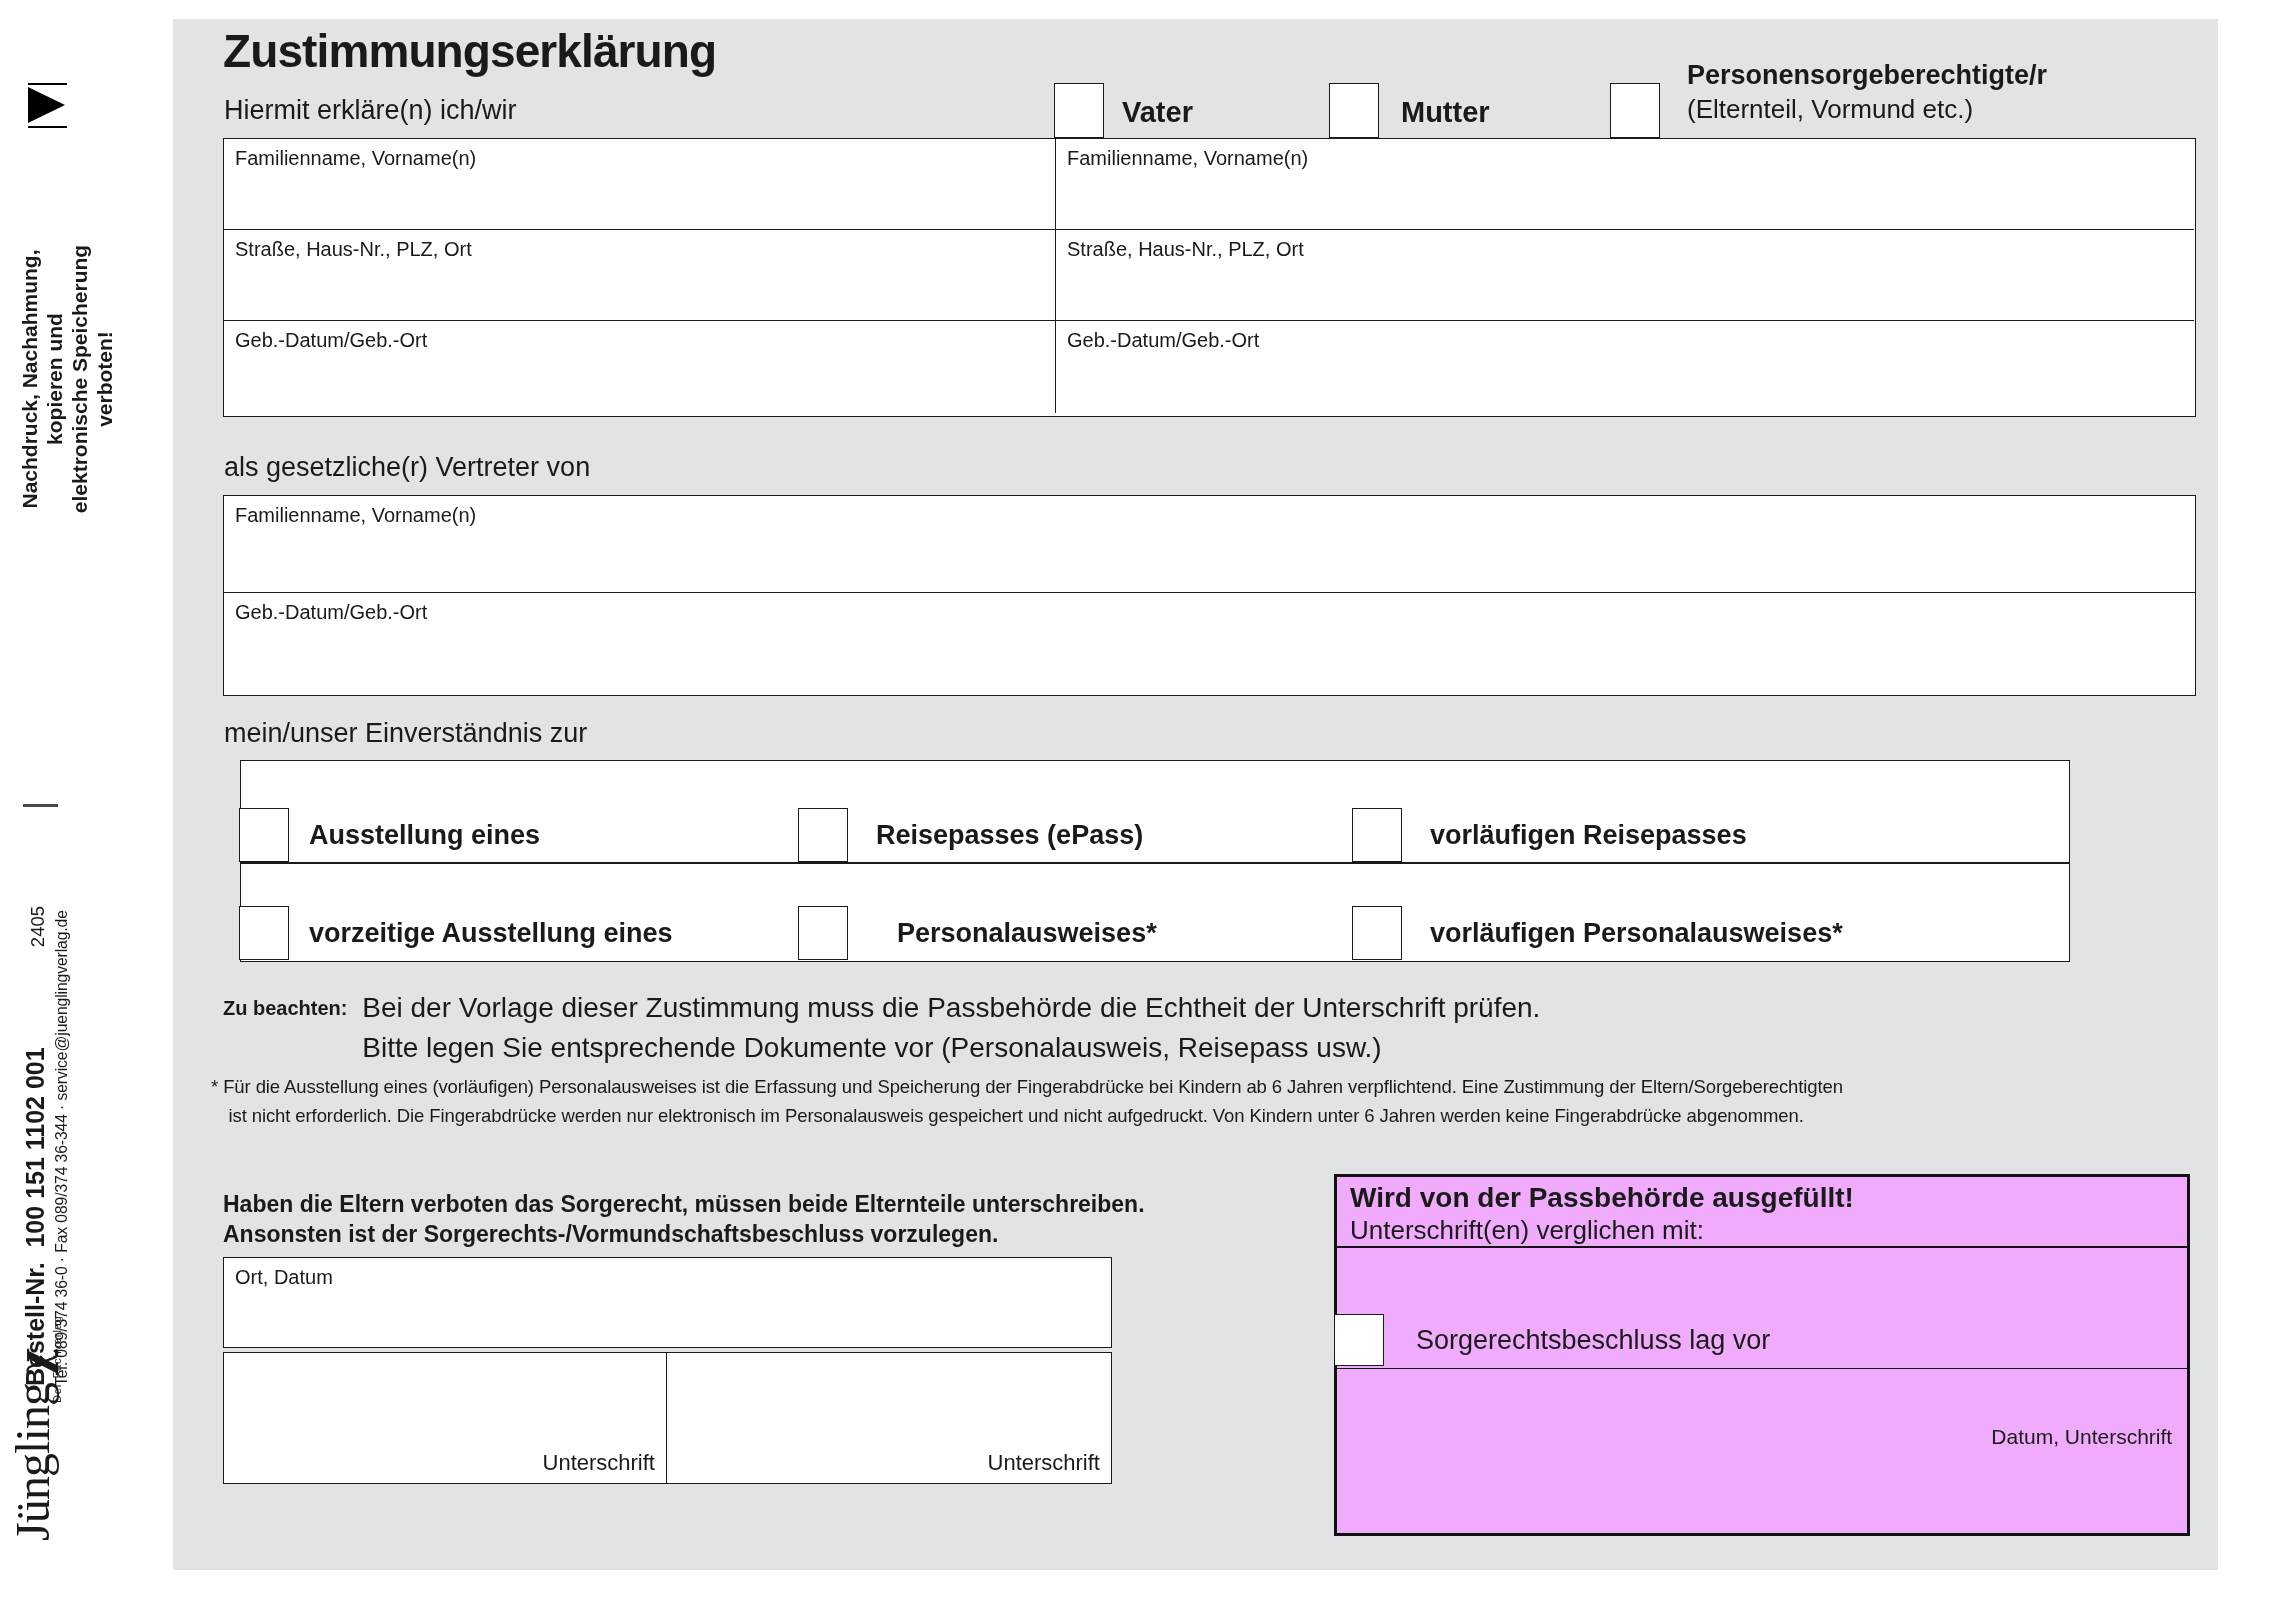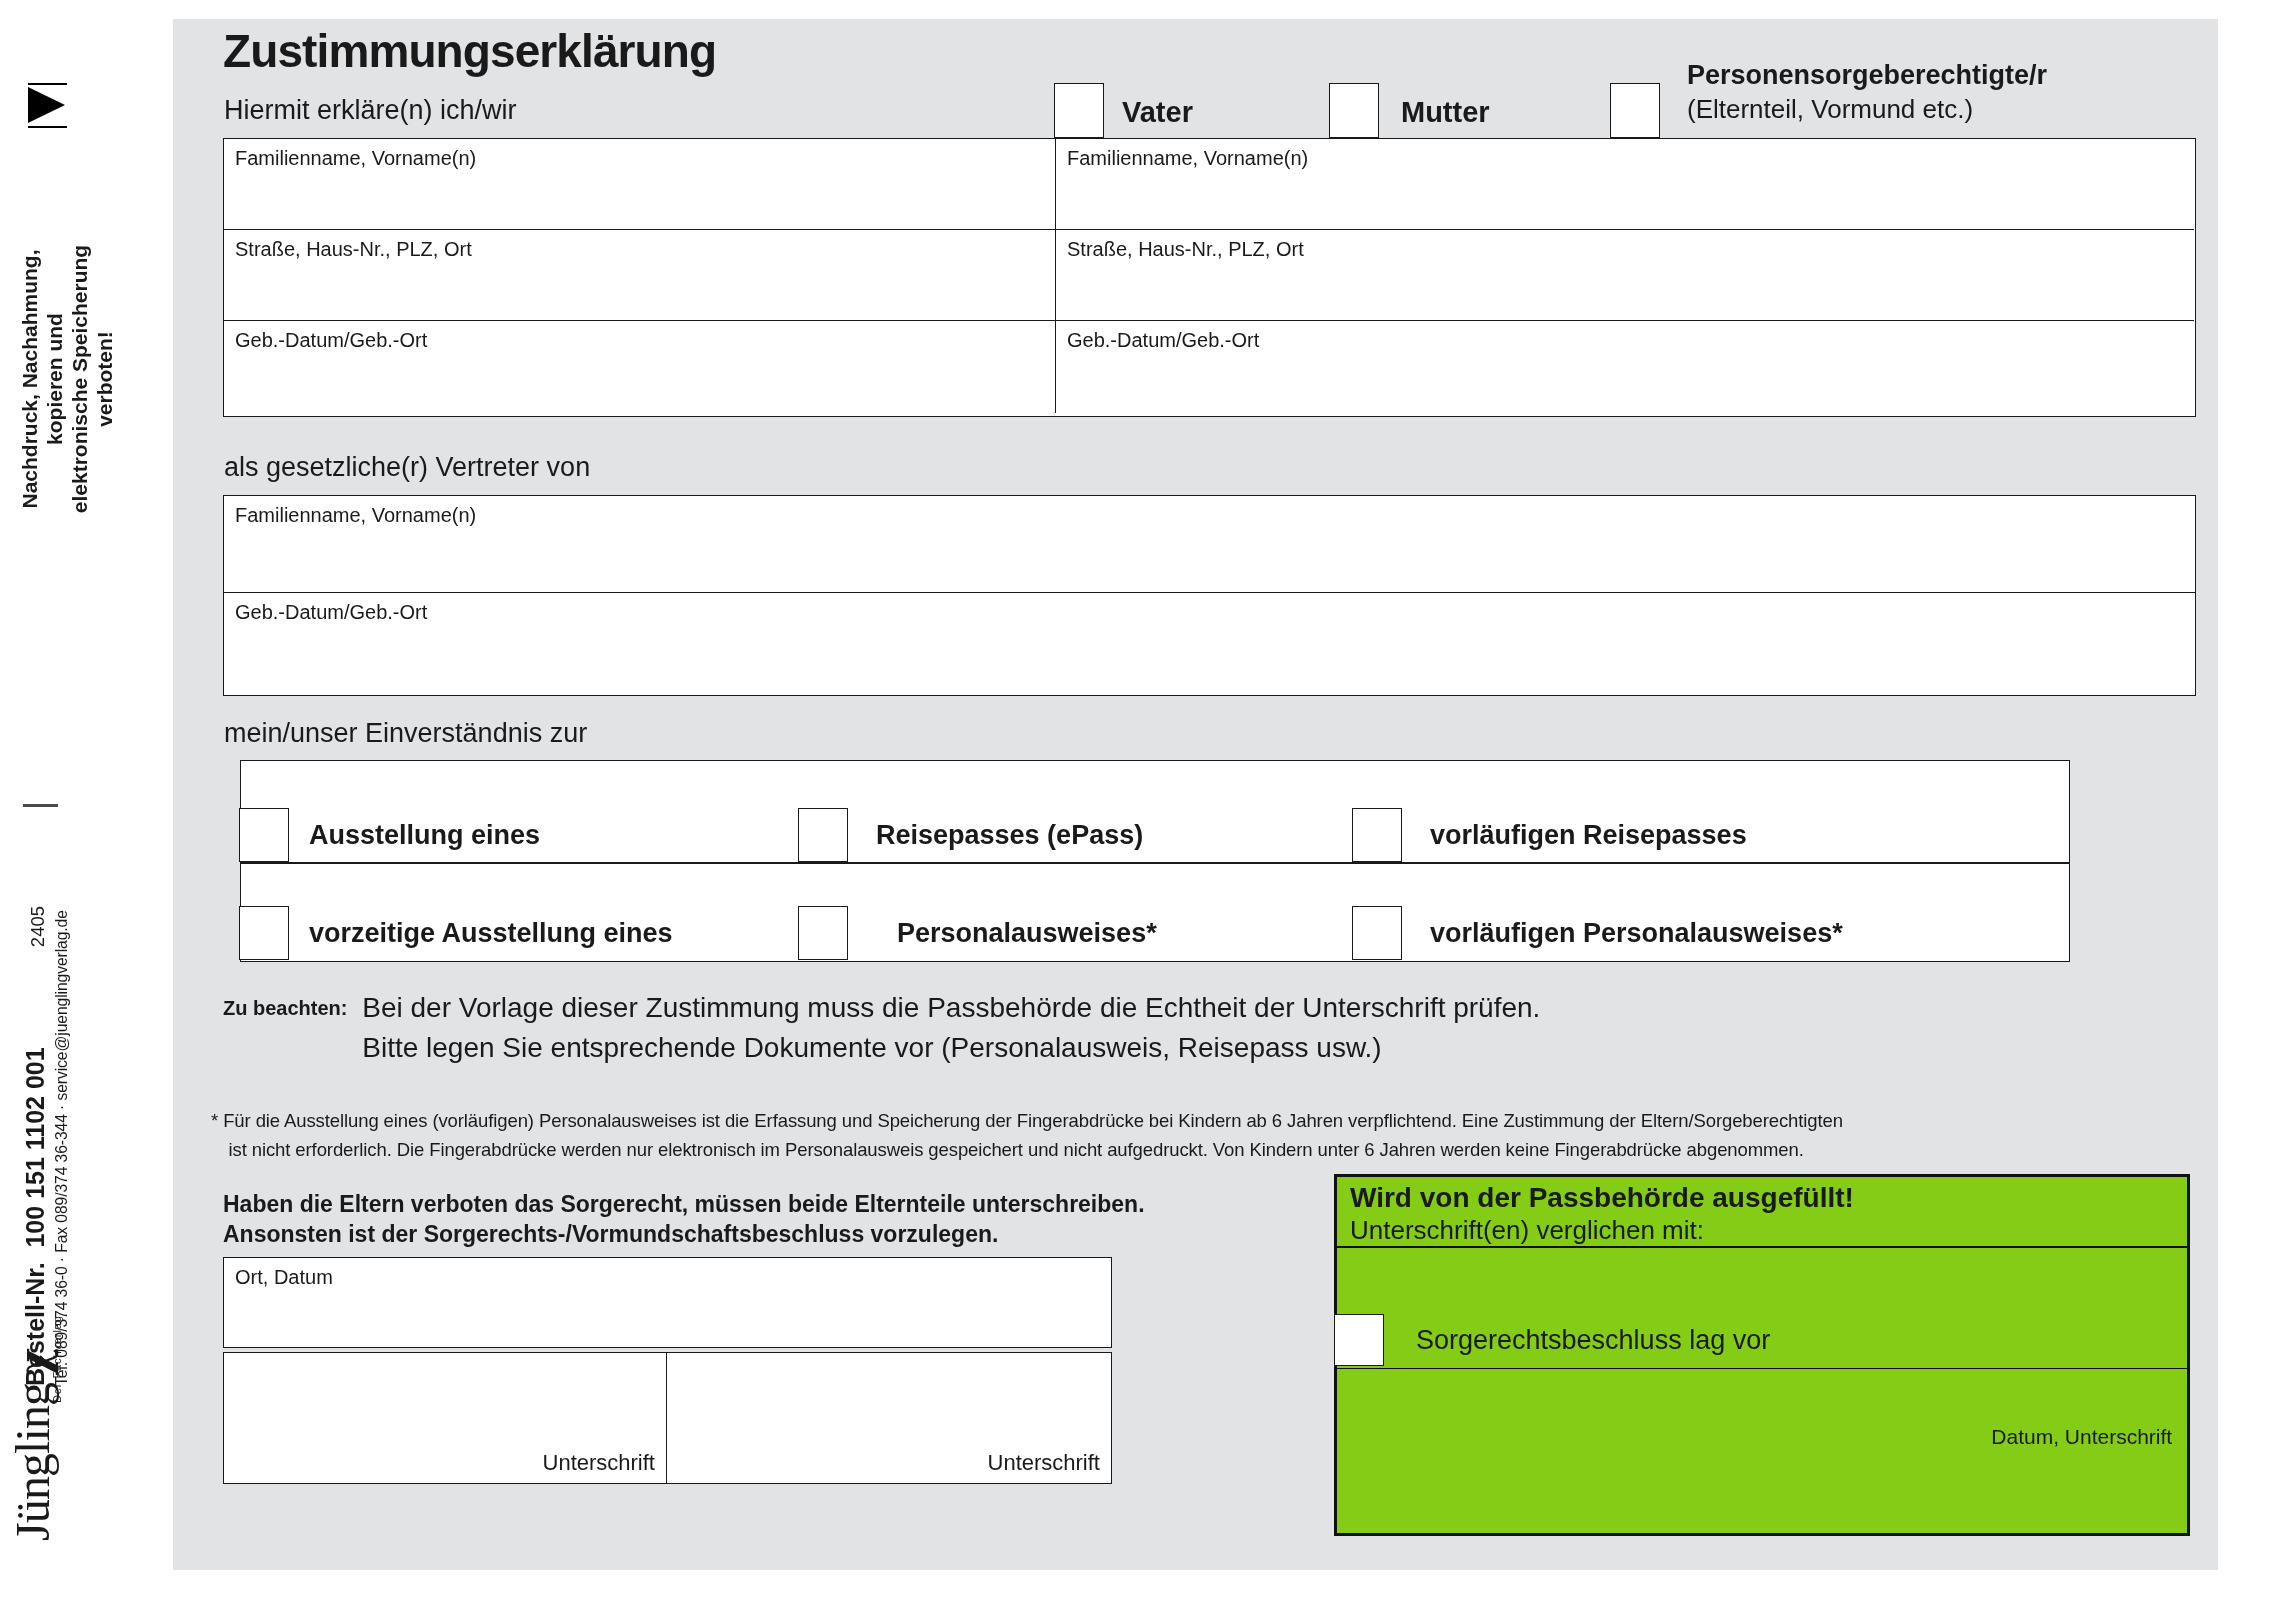--- a/index.html
+++ b/index.html
@@ -1,21 +1,21 @@
 <!DOCTYPE html>
 <html style="font-size:14.8px"><head>
 <meta charset="utf-8">
 <style>
   html,body{margin:0;padding:0;background:#ffffff;}
   #page{position:relative;width:2289px;height:1613px;background:#ffffff;overflow:hidden;
         font-family:"Liberation Sans","DejaVu Sans",sans-serif;color:#1a1a1a;}
   .abs{position:absolute;}
   .panel{position:absolute;left:173px;top:19.4px;width:2045px;height:1551px;background:#e2e3e5;}
   .box{position:absolute;background:#ffffff;border:1.8px solid #1a1a1a;box-sizing:border-box;}
-  .thickbox{position:absolute;background:#84cc16;border:3.7px solid #111111;box-sizing:border-box;}
+  .thickbox{position:absolute;background:#f0abfc;border:3.7px solid #111111;box-sizing:border-box;}
   .cb{position:absolute;width:50px;height:54px;background:#ffffff;border:1.8px solid #1a1a1a;box-sizing:border-box;}
   .fieldlabel{font-size:20px;line-height:24px;}
   .heading{font-size:27px;line-height:31px;}
   .boldlabel{font-size:29px;font-weight:bold;line-height:33px;}
   .clabel{position:absolute;font-size:27px;font-weight:bold;line-height:33px;white-space:nowrap;}
   .hline{position:absolute;left:0;right:0;height:1.8px;background:#1a1a1a;}
   .grid1{display:grid;grid-template-columns:832px 1138px;grid-template-rows:91px 91px 92px;}
   .grid1 .cell{box-sizing:border-box;padding:7.4px 11px;}
   .grid1 .cr{border-right:1.8px solid #1a1a1a;}
   .grid1 .cbm{border-bottom:1.8px solid #1a1a1a;}
@@ -109,21 +109,21 @@
   </div>
 
   <div class="abs" style="left:223px;top:988px;display:flex;">
     <div style="font-size:20px;font-weight:bold;line-height:40px;margin-right:14.8px;">Zu beachten:</div>
     <div>
       <div style="font-size:28px;line-height:40px;">Bei der Vorlage dieser Zustimmung muss die Passbehörde die Echtheit der Unterschrift prüfen.</div>
       <div style="font-size:28px;line-height:40px;">Bitte legen Sie entsprechende Dokumente vor (Personalausweis, Reisepass usw.)</div>
     </div>
   </div>
 
-  <div class="abs" style="left:211px;top:1072px;margin-top:34px;">
+  <div class="abs" style="left:211px;top:1072px;">
     <div class="nowrap" style="font-size:18.5px;line-height:29px;letter-spacing:-0.1px;">* Für die Ausstellung eines (vorläufigen) Personalausweises ist die Erfassung und Speicherung der Fingerabdrücke bei Kindern ab 6 Jahren verpflichtend. Eine Zustimmung der Eltern/Sorgeberechtigten</div>
     <div class="nowrap" style="font-size:18.5px;line-height:29px;letter-spacing:-0.1px;padding-left:17.5px;">ist nicht erforderlich. Die Fingerabdrücke werden nur elektronisch im Personalausweis gespeichert und nicht aufgedruckt. Von Kindern unter 6 Jahren werden keine Fingerabdrücke abgenommen.</div>
   </div>
 
   <div class="abs" style="left:223px;top:1189px;">
     <div style="font-size:23px;font-weight:bold;line-height:30px;">Haben die Eltern verboten das Sorgerecht, müssen beide Elternteile unterschreiben.</div>
     <div style="font-size:23px;font-weight:bold;line-height:30px;">Ansonsten ist der Sorgerechts-/Vormundschaftsbeschluss vorzulegen.</div>
   </div>
 
   <div class="box" style="left:223px;top:1257px;width:889px;height:91px;padding:7.4px 11px;">

